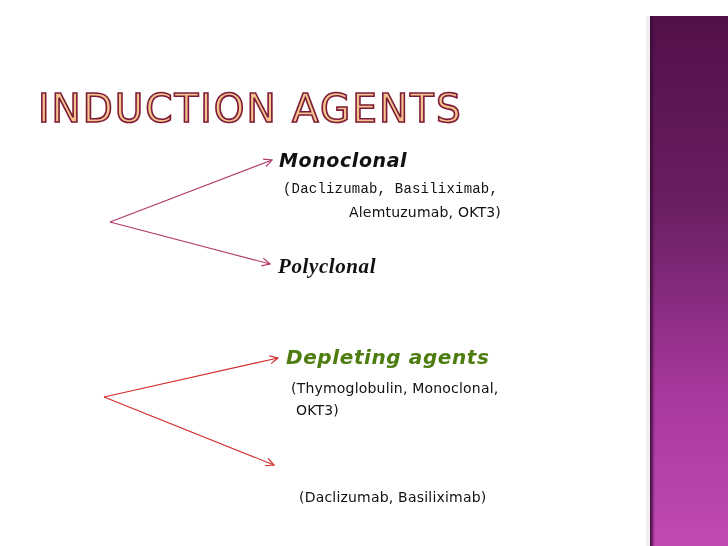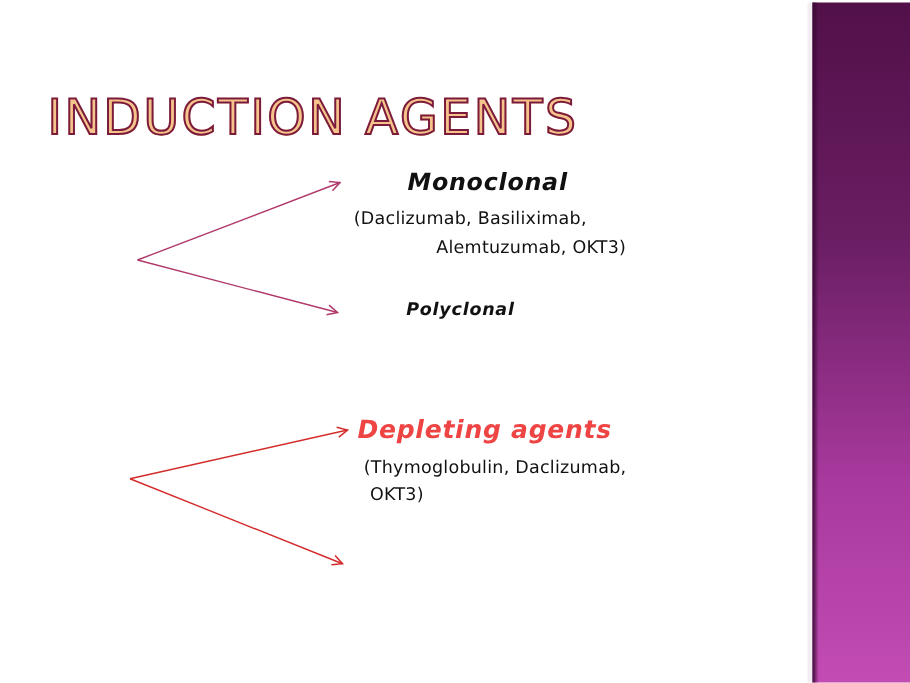--- a/index.html
+++ b/index.html
@@ -1,30 +1,30 @@
 <!DOCTYPE html>
 <html><head>
 <meta charset="utf-8">
 <style>
   html, body { margin:0; padding:0; }
   body { width:728px; height:546px; position:relative; overflow:hidden; background:#ffffff; font-family:"DejaVu Sans", sans-serif; }
-  .slide { position:absolute; left:0; top:2px; width:728px; height:480px; background:#ffffff; }
+  .slide { position:absolute; left:0; top:16px; width:728px; height:480px; background:#ffffff; }
   .side-bar { position:absolute; left:650px; top:0; width:78px; height:546px;
     background:linear-gradient(to bottom, #521049 0%, #6a1e63 35%, #a8399d 70%, #c24cb3 100%); }
   .side-bar::before { content:""; position:absolute; left:0; top:0; width:5px; height:100%;
     background:linear-gradient(to right, #3a0a35, rgba(0,0,0,0)); }
   .side-gap { position:absolute; left:646px; top:0; width:4px; height:546px; background:#f3eef2; }
   .title { position:absolute; left:38px; top:70px; font-family:"DejaVu Sans", sans-serif; font-size:39px; letter-spacing:2px;
     color:#f6c48a; -webkit-text-stroke:1.6px #7a1a3c; font-weight:normal; line-height:46px;
     background:linear-gradient(to bottom, #fff4e6 0%, #f8c98e 55%, #e99a55 100%); -webkit-background-clip:text; background-clip:text; }
   .arrows { position:absolute; left:0; top:0; width:728px; height:546px; }
   .txt { position:absolute; white-space:nowrap; }
   .head { font-family:"DejaVu Sans", sans-serif; font-style:italic; font-weight:bold; font-size:19px; letter-spacing:0.6px; }
-  .head.dark { color:#111111;margin-left:47px; }
-  .head.orange { color:#ef4444;text-align:center; }
+  .head.dark { color:#111111; }
+  .head.orange { color:#4d7c0f;text-align:center; }
   .sub { font-family:"DejaVu Sans", sans-serif; font-size:14px; color:#111111; letter-spacing:0.2px; }
 </style>
 </head>
 <body>
 
 <div class="slide">
   <div class="side-gap"></div>
   <div class="side-bar"></div>
 
   <div class="title">INDUCTION AGENTS</div>
@@ -42,22 +42,23 @@
       <line x1="110" y1="206" x2="272" y2="144" stroke="#b0386a" stroke-width="1.1" marker-end="url(#ah1)"></line>
       <line x1="110" y1="206" x2="270" y2="248" stroke="#b0386a" stroke-width="1.1" marker-end="url(#ah1)"></line>
     </g>
     <g>
       <line x1="104" y1="381" x2="278" y2="342" stroke="#d42a2a" stroke-width="1.1" marker-end="url(#ah2)"></line>
       <line x1="104" y1="381" x2="274" y2="449" stroke="#d42a2a" stroke-width="1.1" marker-end="url(#ah2)"></line>
     </g>
   </svg>
 
   <div class="txt head dark" style="left:279px; top:133px;">Monoclonal</div>
-  <div class="txt sub" style="left:283px; top:165px;">(Daclizumab, Basiliximab,</div>
+  <div class="txt sub" style="left:283px; top:165px;font-family:Liberation Mono, monospace;">(Daclizumab, Basiliximab,</div>
   <div class="txt sub" style="left:313px; top:188px;margin-left:36px;">Alemtuzumab, OKT3)</div>
 
-  <div class="txt head dark" style="left:278px; top:238px; font-size:14px;">Polyclonal</div>
+  <div class="txt head dark" style="left:278px; top:238px; font-size:21px;font-family:Liberation Serif, serif;">Polyclonal</div>
 
   <div class="txt head orange" style="left:286px; top:329px; font-size:20px;">Depleting  agents</div>
-  <div class="txt sub" style="left:291px; top:364px;">(Thymoglobulin, Daclizumab,</div>
+  <div class="txt sub" style="left:291px; top:364px;">(Thymoglobulin, Monoclonal,</div>
   <div class="txt sub" style="left:296px; top:386px;">OKT3)</div>
 
+  <div class="txt sub" style="left:299px; top:473px;">(Daclizumab, Basiliximab)</div>
 </div>
 
 </body></html>

